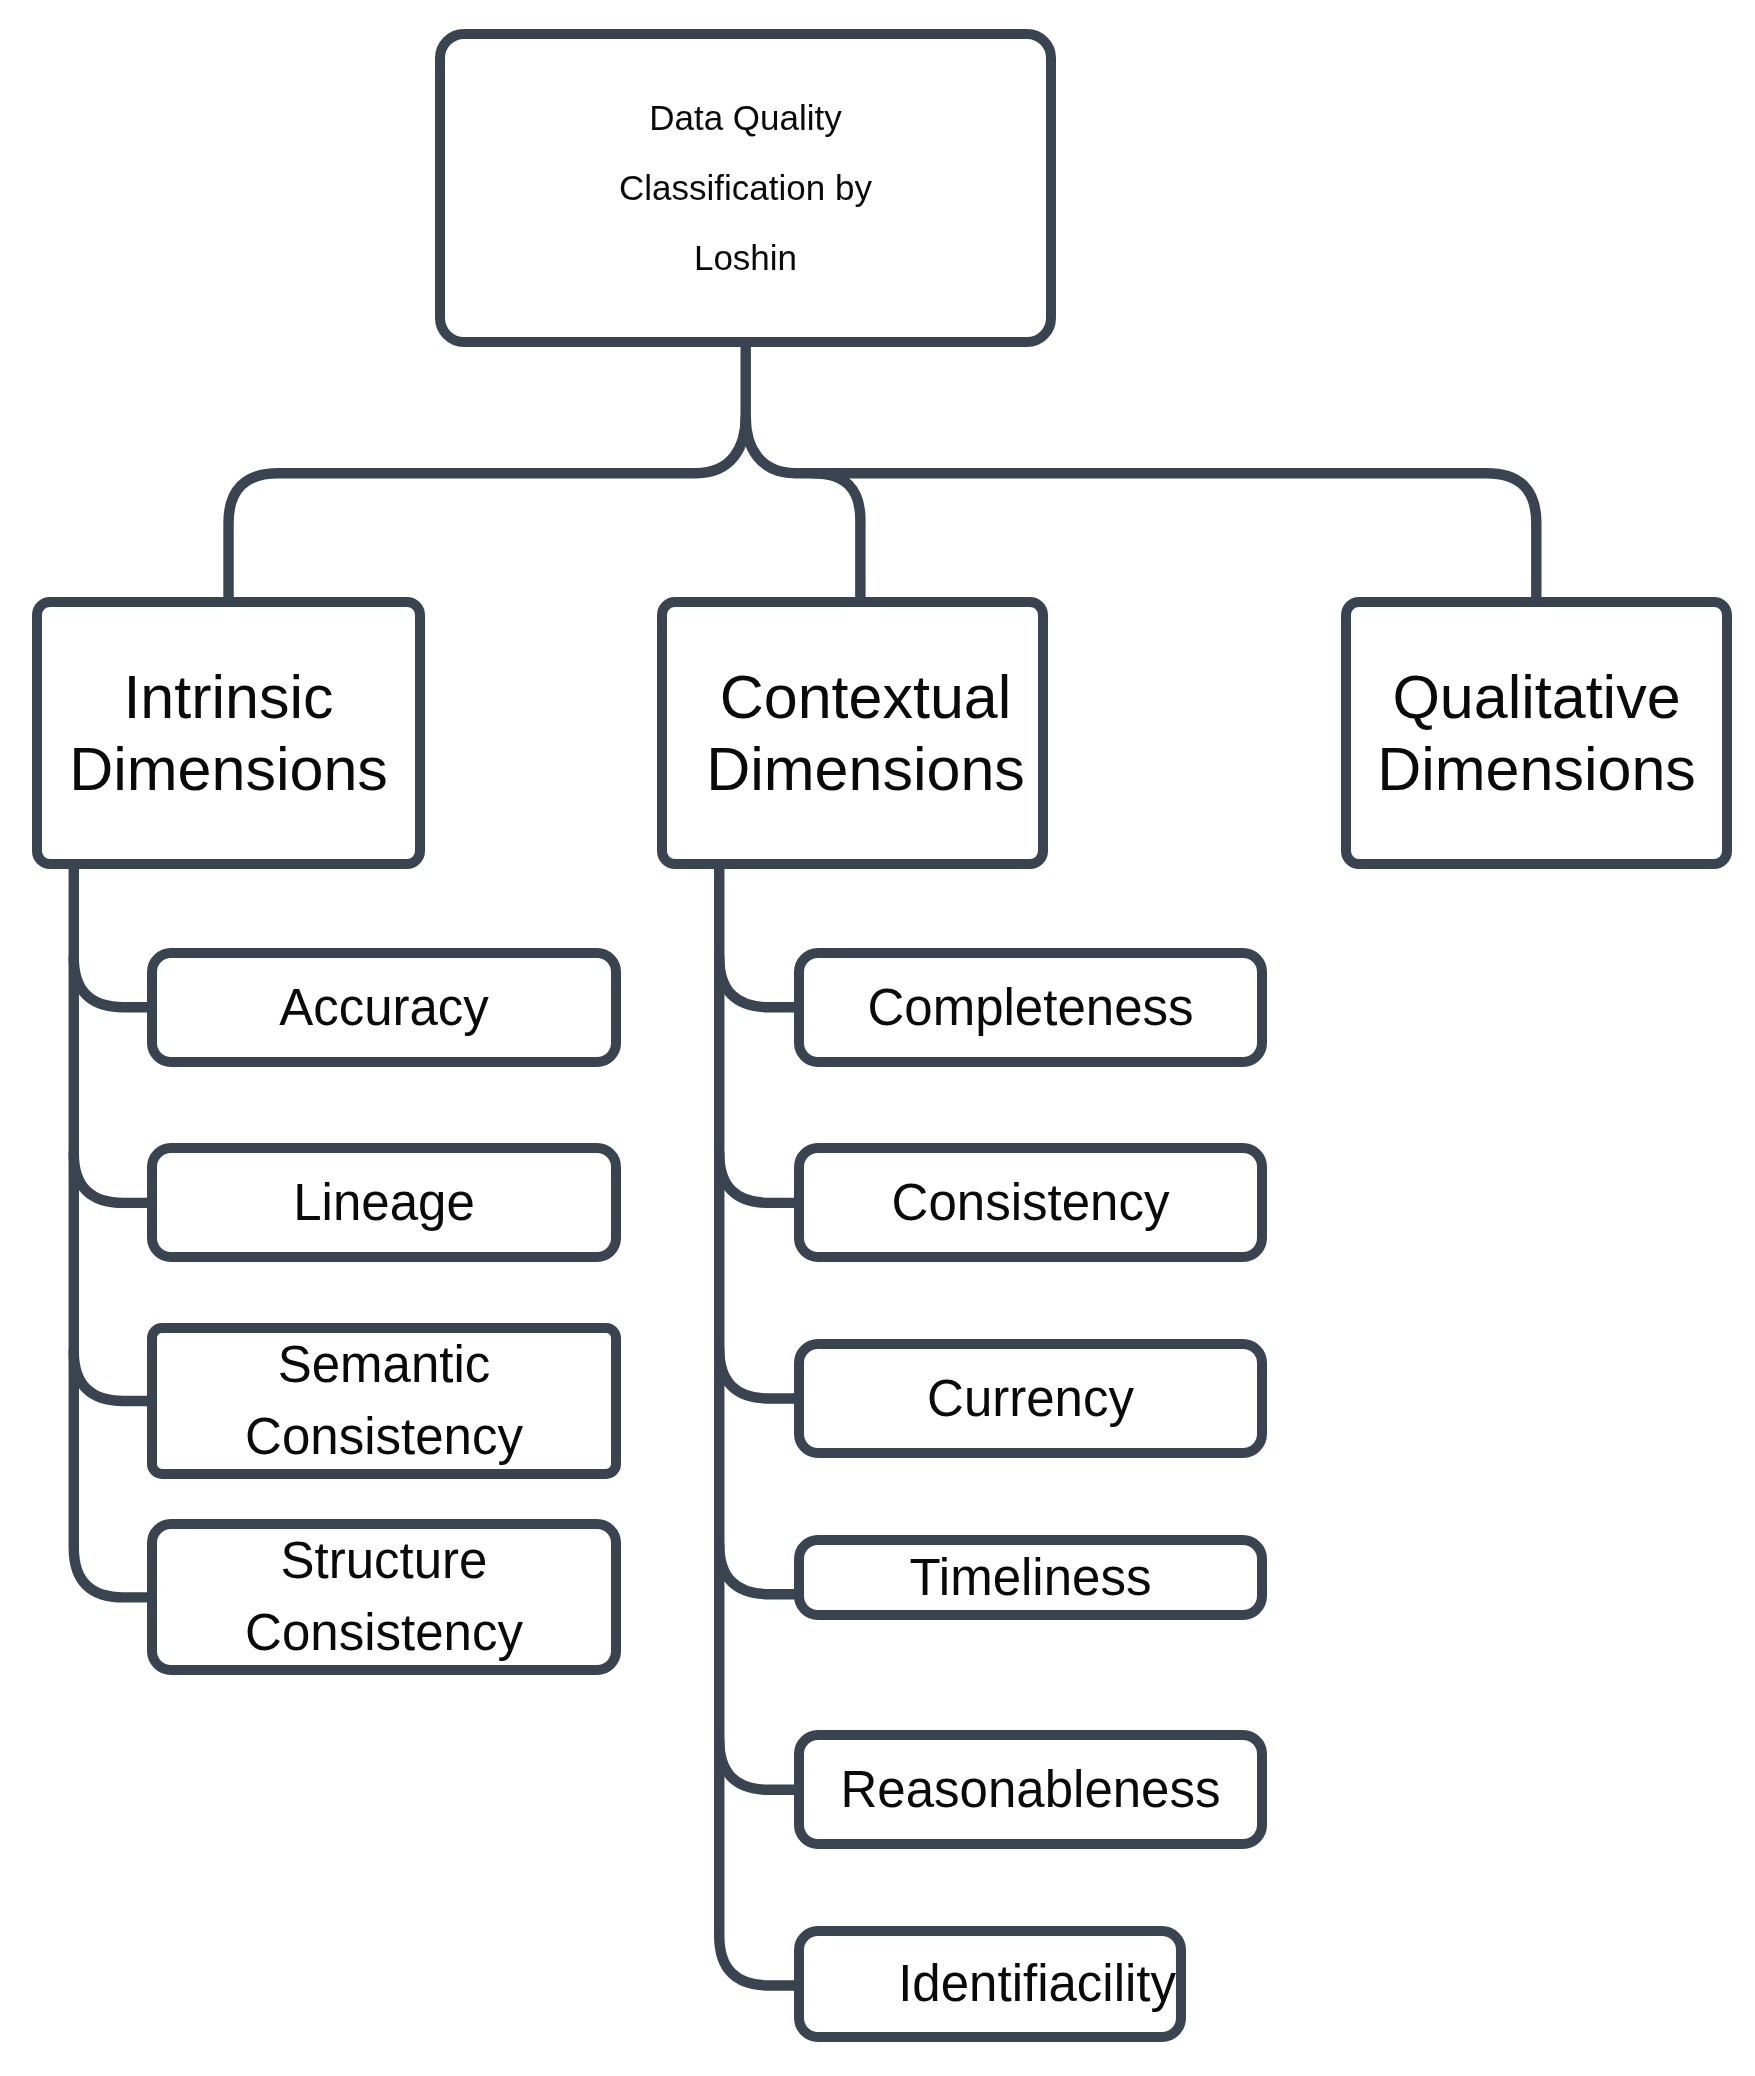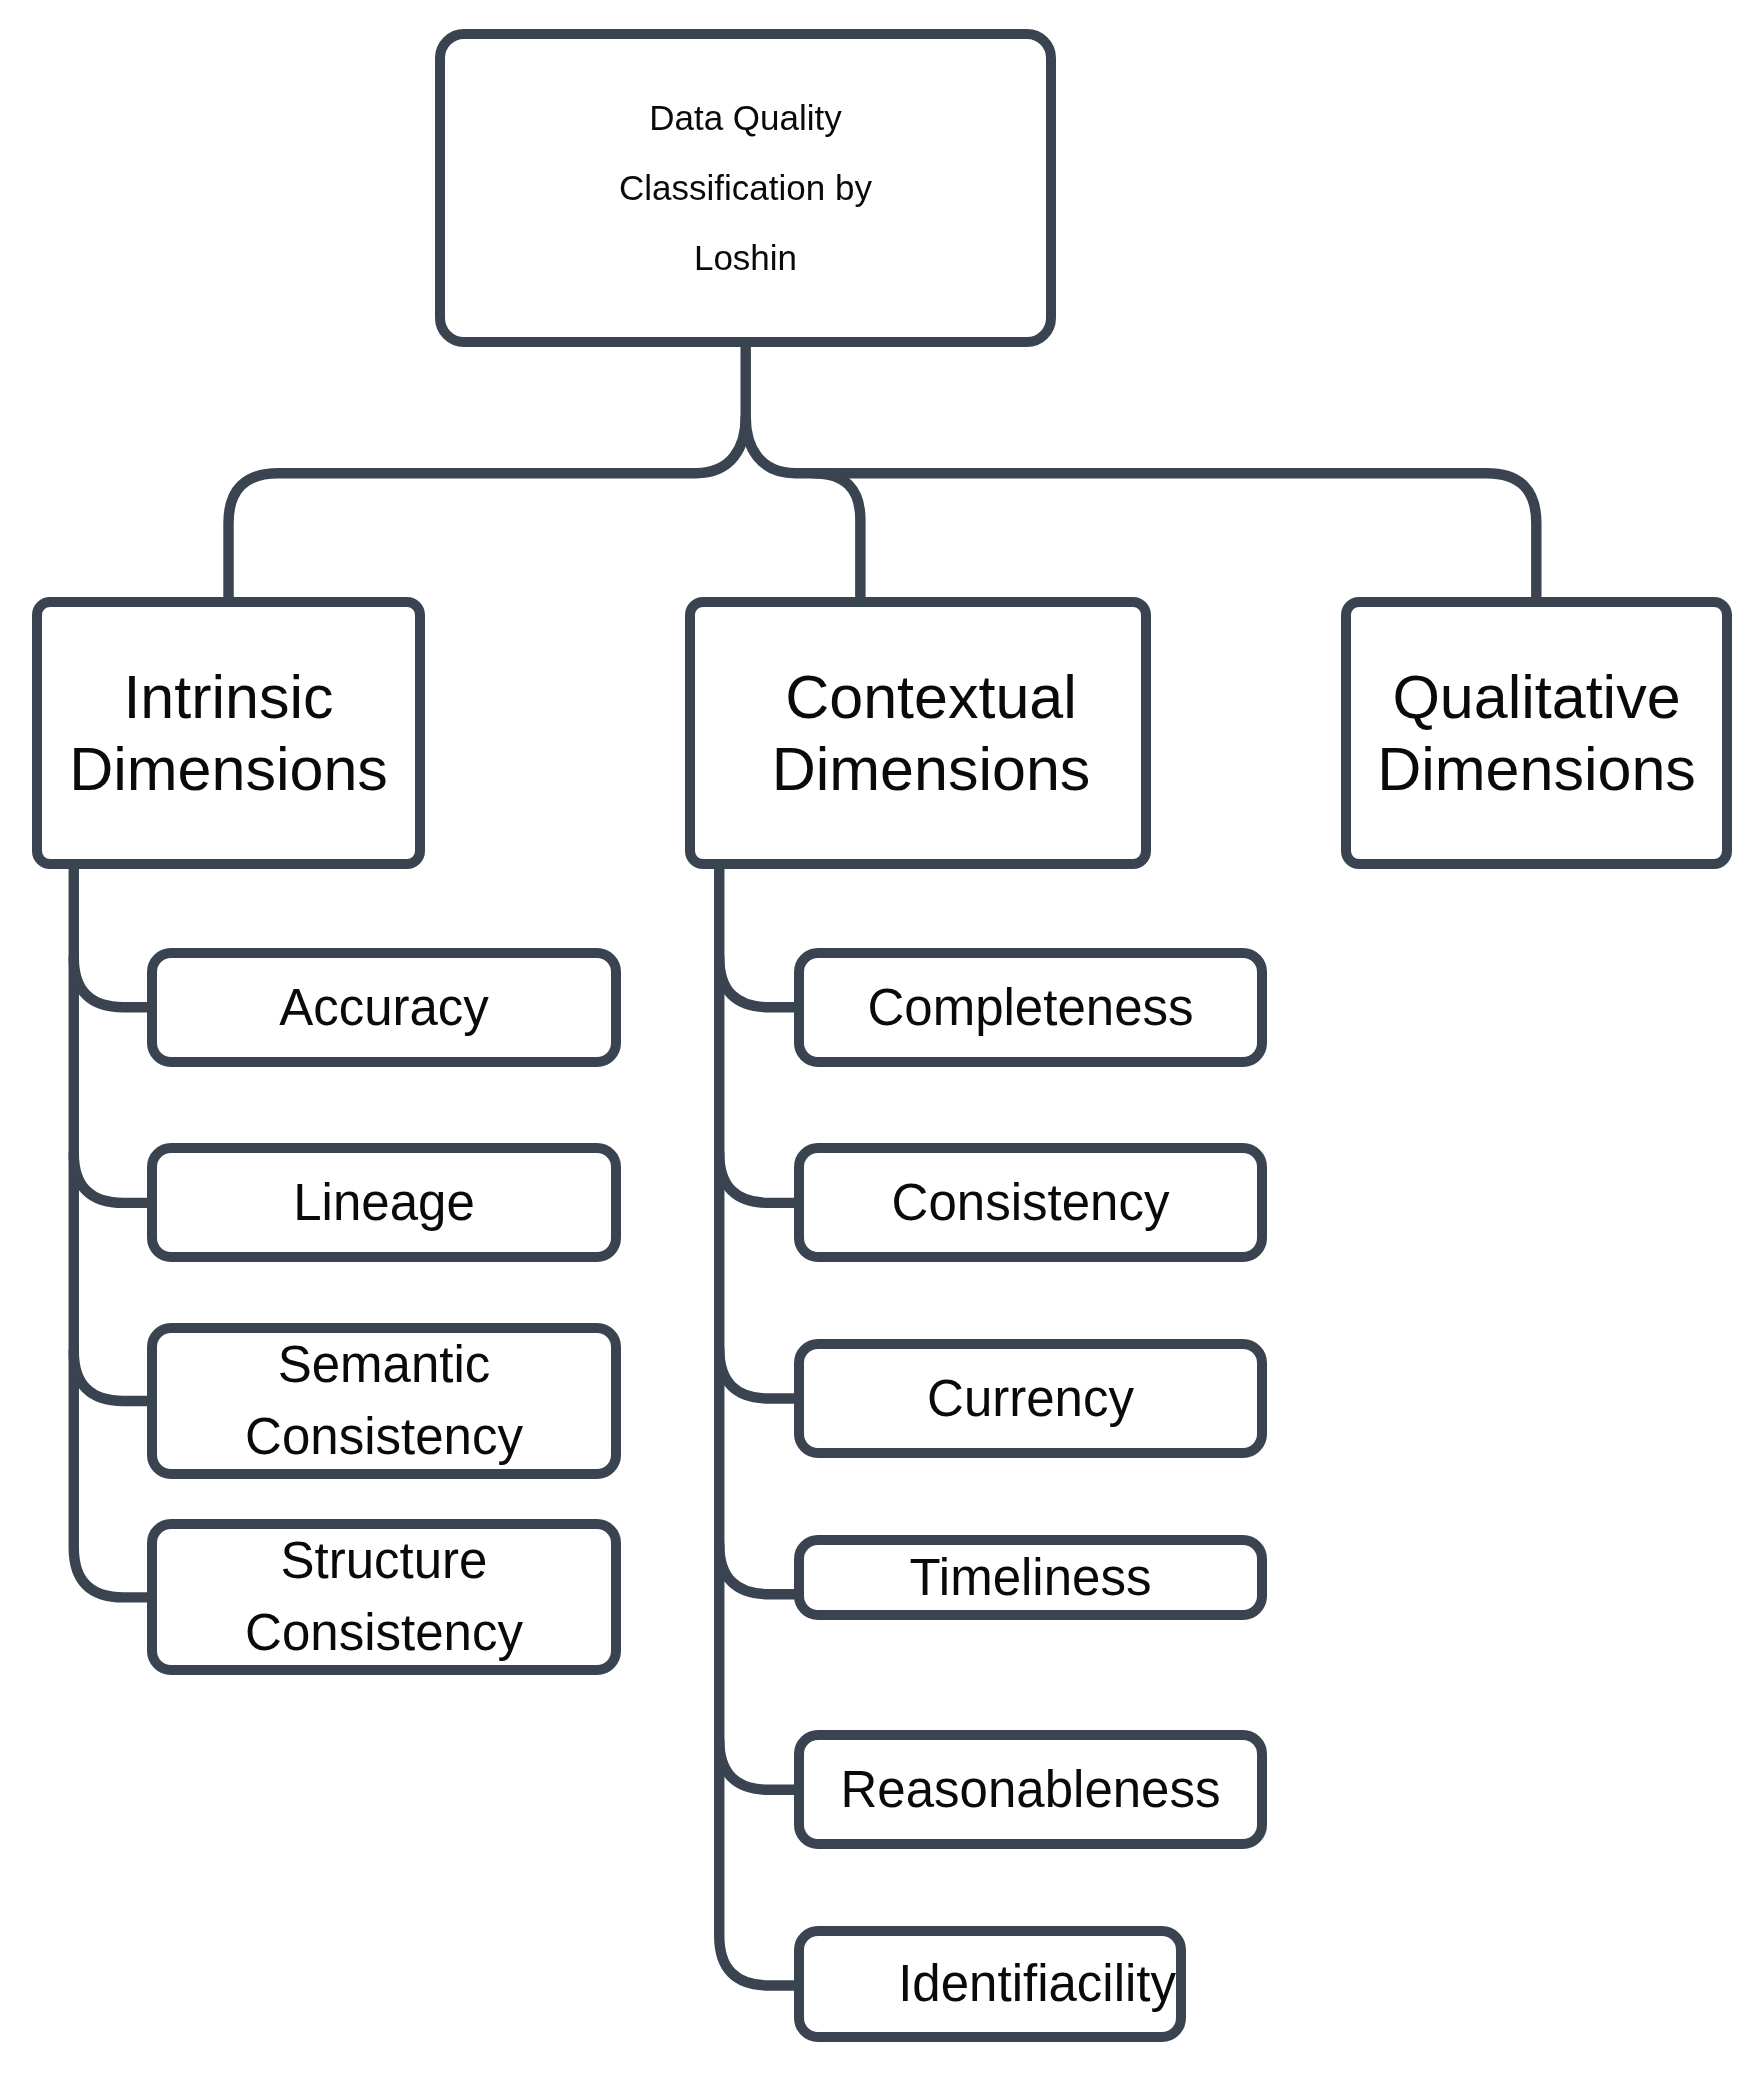--- a/index.html
+++ b/index.html
@@ -55,36 +55,36 @@
   <div class="node root-node" style="left:435px;top:29px;width:621px;height:318px;">
     <span class="label">Data Quality
 Classification by
 Loshin</span>
   </div>
 
   <div class="node group-node" style="left:32px;top:597px;width:393px;height:272px;">
     <span class="label">Intrinsic
 Dimensions</span>
   </div>
-  <div class="node group-node" style="left:685px;top:597px;width:466px;height:272px;padding-left:26px;">
+  <div class="node group-node" style="left:657px;top:597px;width:391px;height:272px;padding-left:26px;">
     <span class="label">Contextual
 Dimensions</span>
   </div>
   <div class="node group-node" style="left:1341px;top:597px;width:391px;height:272px;">
     <span class="label">Qualitative
 Dimensions</span>
   </div>
 
   <div class="node leaf-node" style="left:147px;top:948px;width:474px;height:119px;">
     <span class="label">Accuracy</span>
   </div>
   <div class="node leaf-node" style="left:147px;top:1143px;width:474px;height:119px;justify-content:flex-end;">
     <span class="label">Lineage</span>
   </div>
-  <div class="node leaf-node" style="left:147px;top:1323px;width:474px;height:156px;">
+  <div class="node leaf-node" style="left:147px;top:1323px;width:474px;height:156px;border-radius:15px;">
     <span class="label">Semantic
 Consistency</span>
   </div>
   <div class="node leaf-node" style="left:147px;top:1519px;width:474px;height:156px;">
     <span class="label">Structure
 Consistency</span>
   </div>
 
   <div class="node leaf-node" style="left:794px;top:948px;width:473px;height:119px;">
     <span class="label">Completeness</span>

